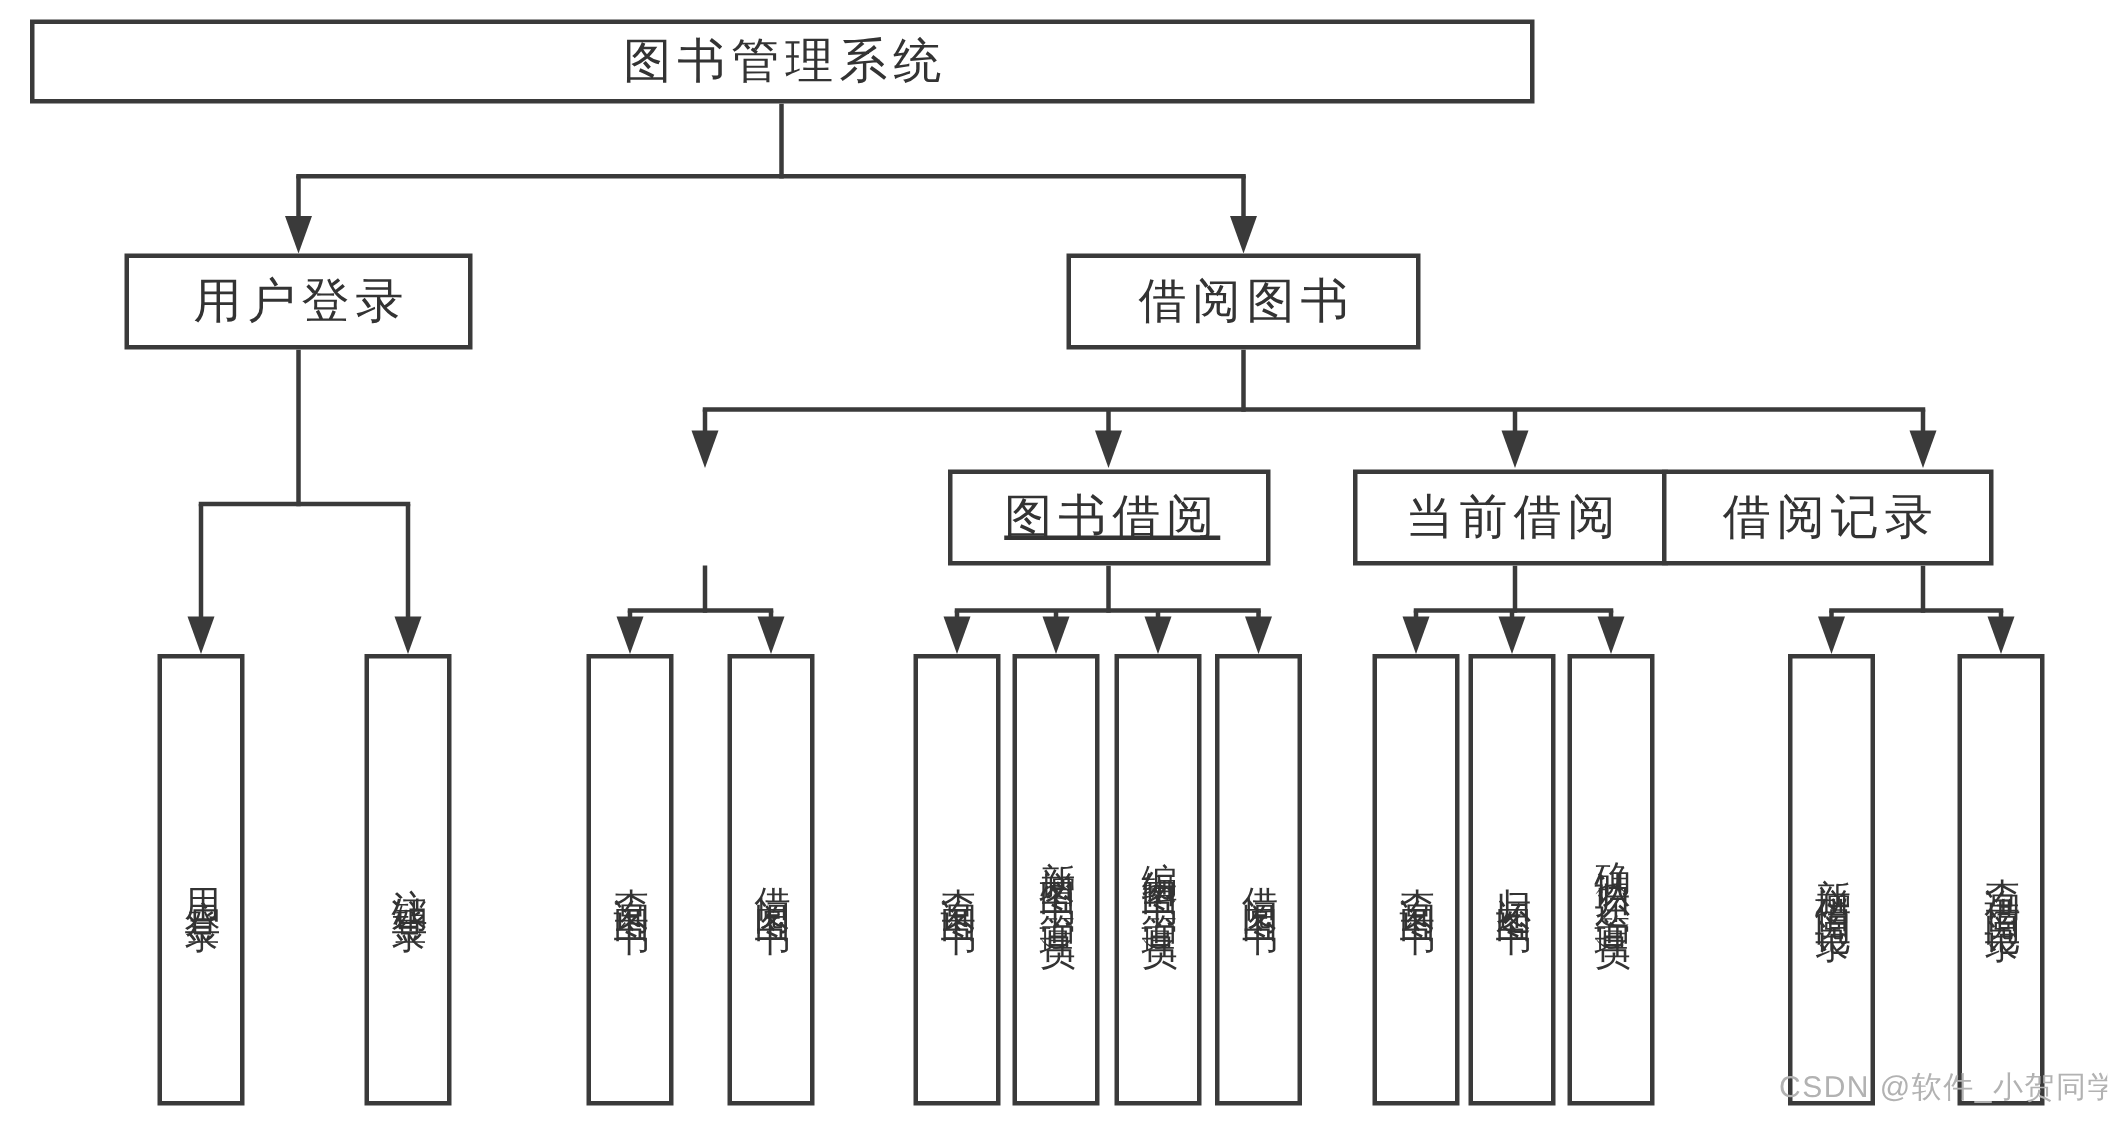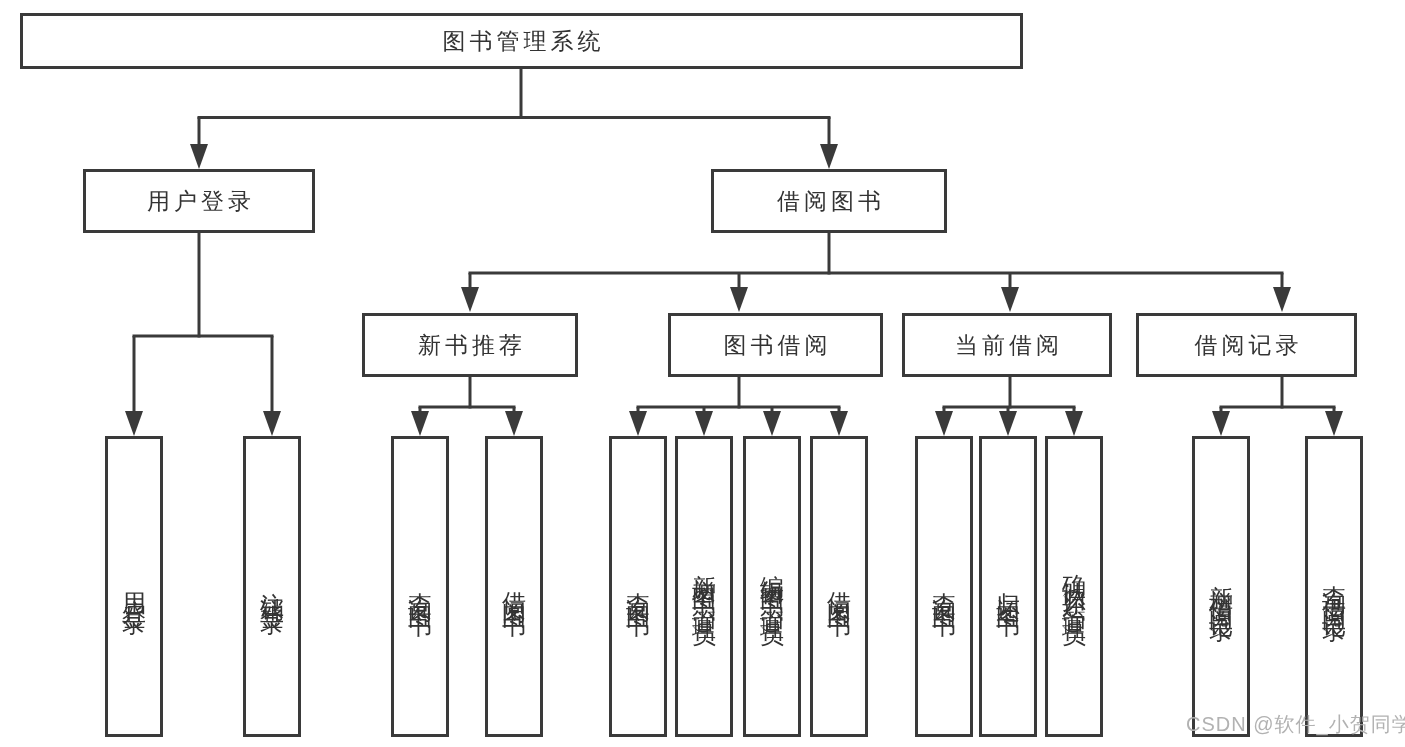--- a/index.html
+++ b/index.html
@@ -28,21 +28,21 @@
     box-sizing: border-box;
     background: #ffffff;
     border: 3px solid #3a3a3a;
     display: flex;
     align-items: center;
     justify-content: center;
     color: #333333;
     z-index: 2;
   }
   .hbox {
-    font-size: 23px;
+    font-size: 32px;
     letter-spacing: 4px;
     padding-left: 4px; 
     white-space: nowrap;
   }
   .vbox {
     top: 436px;
     width: 58px;
     height: 301px;
   }
   .vtext {
@@ -135,30 +135,27 @@
     <span>图书管理系统</span>
   </div>
 
   <div class="node hbox" style="left:83px;top:169px;width:232px;height:64px;">
     <span>用户登录</span>
   </div>
   <div class="node hbox" style="left:711px;top:169px;width:236px;height:64px;">
     <span>借阅图书</span>
   </div>
 
-  <div class="node hbox" style="left:362px;top:313px;width:216px;height:64px;">
-    <span>新书推荐</span>
-  </div>
-  <div class="node hbox" style="left:668px;top:313px;width:215px;height:64px;">
+  <div class="node hbox" style="left:632px;top:313px;width:215px;height:64px;text-decoration:underline;">
     <span>图书借阅</span>
   </div>
   <div class="node hbox" style="left:902px;top:313px;width:210px;height:64px;">
     <span>当前借阅</span>
   </div>
-  <div class="node hbox" style="left:1136px;top:313px;width:221px;height:64px;">
+  <div class="node hbox" style="left:1108px;top:313px;width:221px;height:64px;">
     <span>借阅记录</span>
   </div>
 
   <div class="node vbox" style="left:105px;">
     <span class="vtext">用户登录</span>
   </div>
   <div class="node vbox" style="left:243px;">
     <span class="vtext">注销登录</span>
   </div>
 

